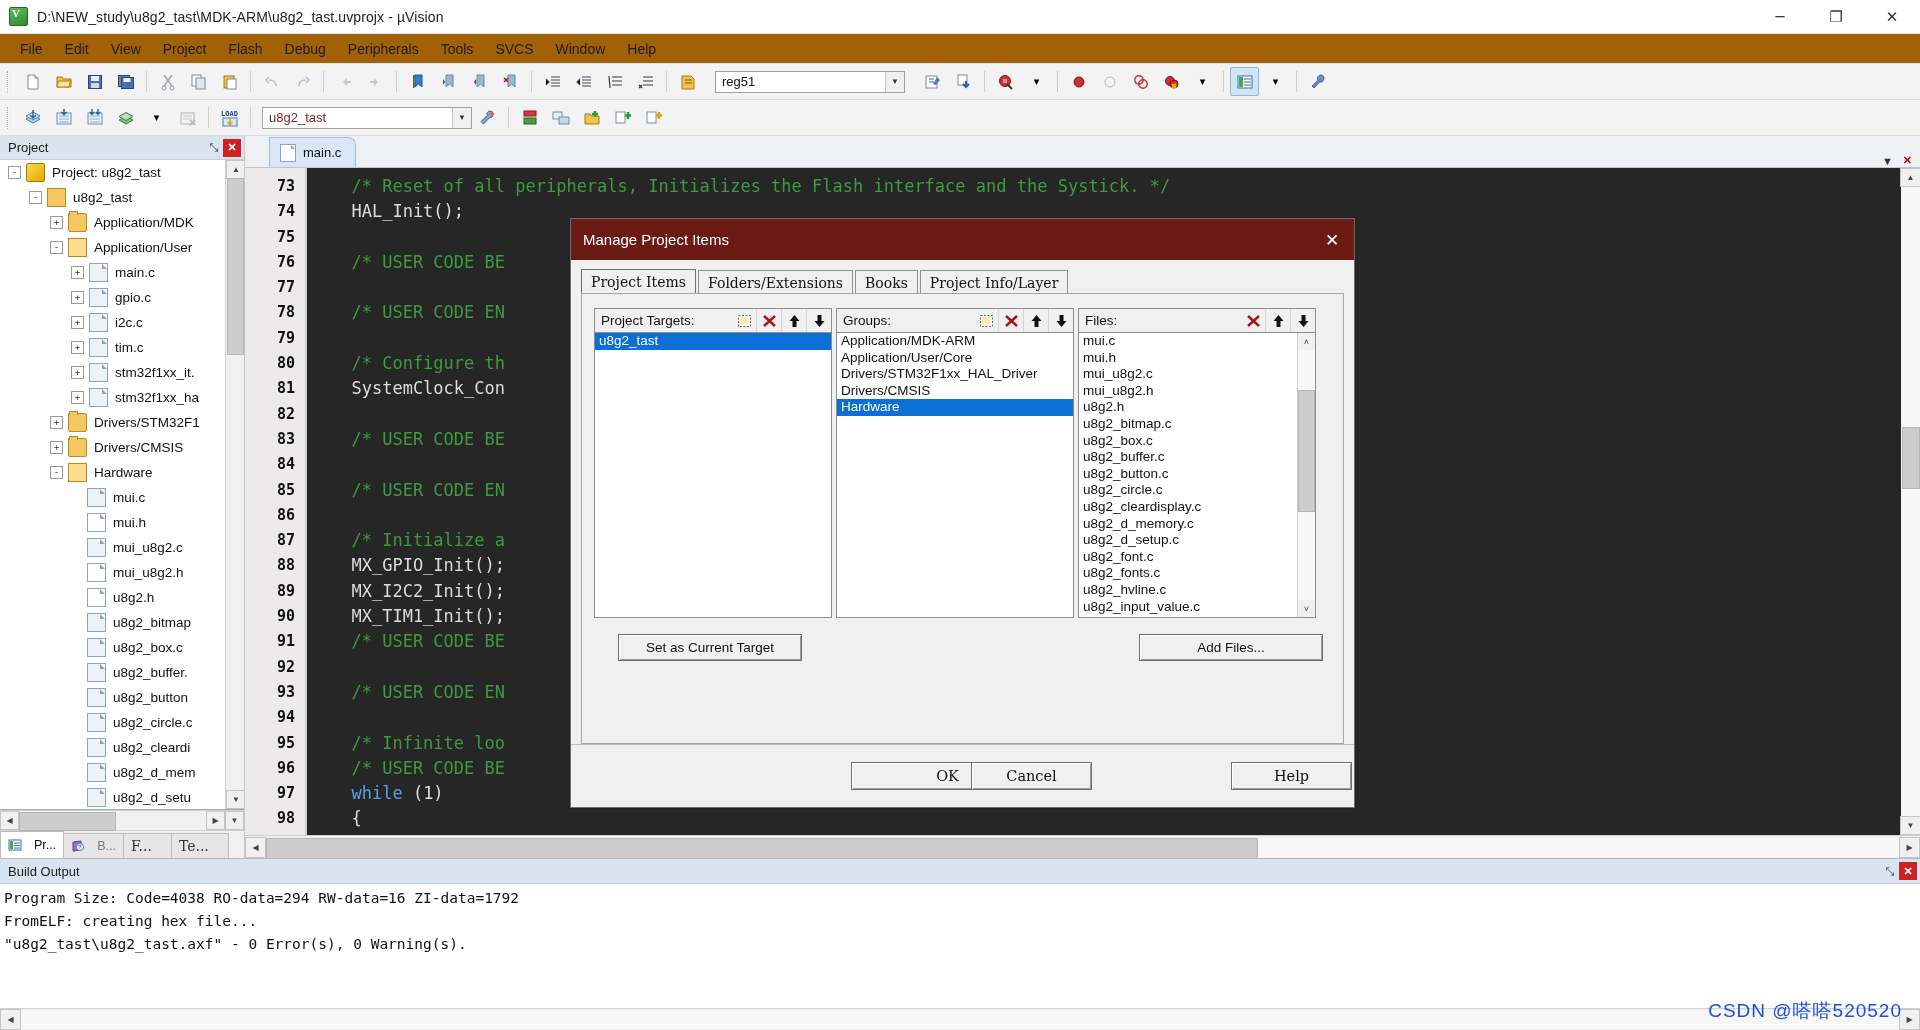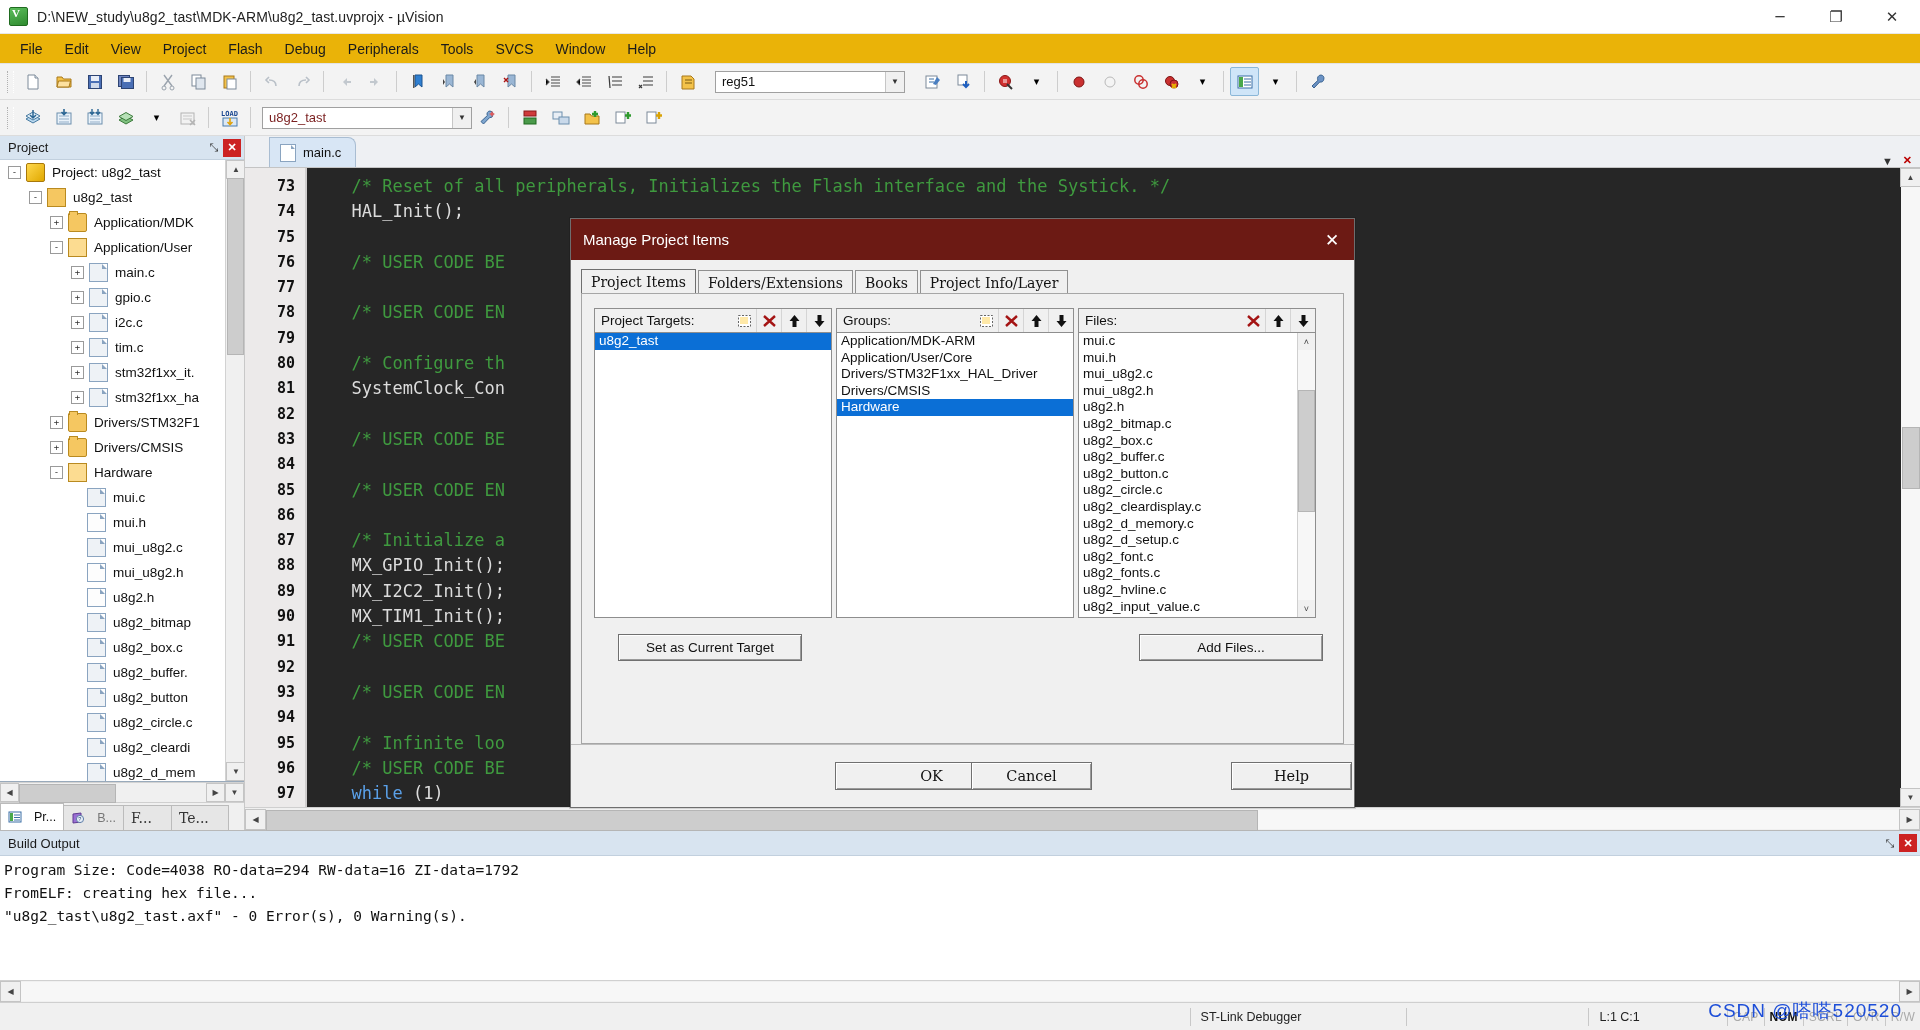--- a/index.html
+++ b/index.html
@@ -38,21 +38,21 @@
   .tb-title { font-size: 14px; color: #222; flex: 1; letter-spacing: .1px;}
   .win-btns { display: flex; height: 33px; flex: none;}
   .win-btn {
     width: 56px; height: 33px; display: flex; align-items:center; justify-content:center;
     color: #333; font-size: 15px; font-family: "DejaVu Sans", sans-serif;
   }
   .win-btn.close { color:#333; }
 
   
   .menubar {
-    height: 29px; background:#eab308; display:flex; align-items:center;
+    height: 29px; background:#a16207; display:flex; align-items:center;
     padding-left: 9px; flex:none;
     border-bottom:1px solid #e3e3e3;
   }
   .menu-item {
     padding: 3px 11px; font-size: 14px; color:#1b1b1b; border-radius:2px;
   }
 
   
   .toolbar {
     height: 35px; background:#f3f3f3; display:flex; align-items:center;
@@ -943,39 +943,20 @@
         <div>FromELF: creating hex file...</div>
         <div>"u8g2_tast\u8g2_tast.axf" - 0 Error(s), 0 Warning(s).</div>
       </div>
     <div class="bo-hscroll">
       <div class="sb-arrow" style="width:19px;height:19px">◀</div>
       <div style="flex:1; height:19px; background:#f7f7f7;"></div>
       <div class="sb-arrow" style="width:19px;height:19px">▶</div>
     </div>
   </div>
 
-  <div class="statusbar">
-    <div style="width:1215px"></div>
-    <div class="sb-div"></div>
-    <div class="sb-cell" style="width:200px">ST-Link Debugger</div>
-    <div class="sb-div"></div>
-    <div style="width:185px"></div>
-    <div class="sb-div"></div>
-    <div class="sb-cell" style="width:120px">L:1 C:1</div>
-    <div class="sb-div"></div>
-    <div class="sb-ind">CAP</div>
-    <div class="sb-div"></div>
-    <div class="sb-ind on">NUM</div>
-    <div class="sb-div"></div>
-    <div class="sb-ind">SCRL</div>
-    <div class="sb-div"></div>
-    <div class="sb-ind">OVR</div>
-    <div class="sb-div"></div>
-    <div class="sb-ind">R/W</div>
-  </div>
 
   <div class="dlg-shadow">
     <div class="dlg-title">
       <div class="t">Manage Project Items</div>
       <div class="dlg-x">✕</div>
     </div>
     <div class="dlg-inner">
       <div class="tabstrip" id="dlg-tabs">
           <div class="dtab sel">Project Items</div>
           <div class="dtab">Folders/Extensions</div>
@@ -1109,21 +1090,21 @@
           </div>
           <div style="flex:1"></div>
           <div class="wbtn" style="width:184px; margin-right:8px;">
             <span>Add Files...</span>
           </div>
         </div>
       </div>
     </div>
 
     <div class="dlg-footer">
-      <div class="fbtn" style="left:264px; width:145px;padding-left:48px;">
+      <div class="fbtn" style="left:280px; width:145px;padding-left:48px;">
         <span>OK</span>
       </div>
       <div class="fbtn" style="left:400px; width:121px;">
         <span>Cancel</span>
       </div>
       <div class="fbtn" style="left:660px; width:121px;">
         <span>Help</span>
       </div>
     </div>
   </div>

